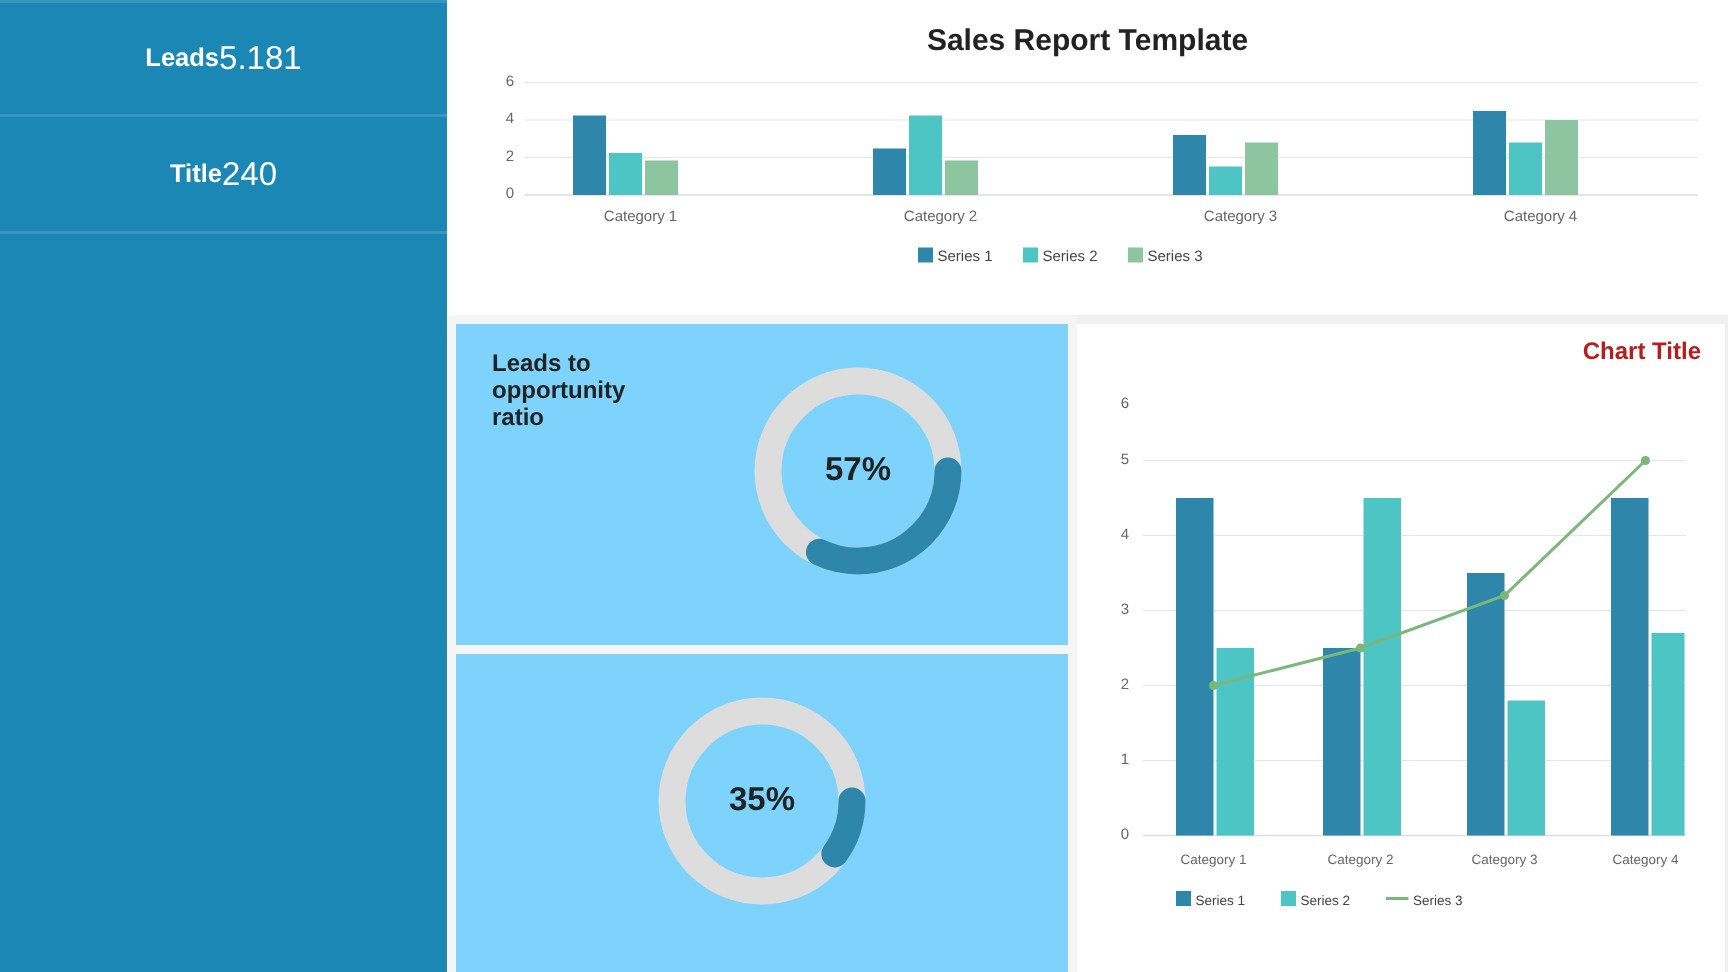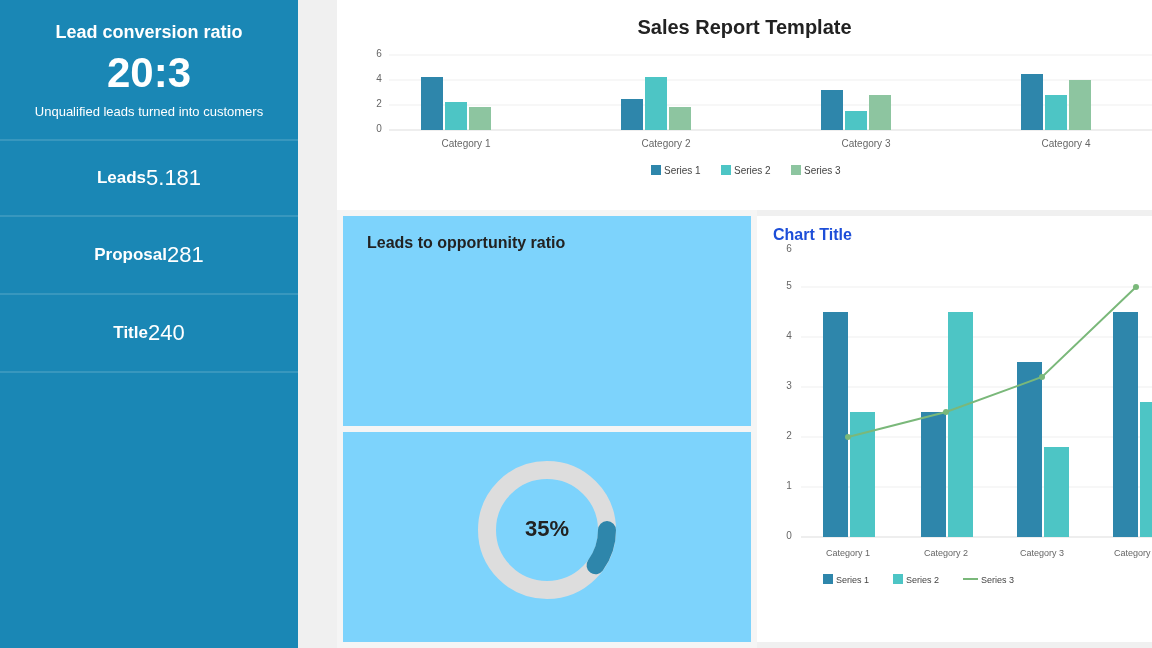--- a/index.html
+++ b/index.html
@@ -69,21 +69,20 @@
       color: white;
     }
 
     
     .main-content {
       flex: 1;
       display: flex;
       flex-direction: column;
       height: 648px;
       overflow: hidden;
-      padding-left: 39px;
     }
 
     
     .top-section {
       background: white;
       padding: 16px 24px 10px;
       height: 210px;
     }
     .top-section .chart-title {
       text-align: center;
@@ -132,50 +131,41 @@
       width: 100%;
     }
 
     .bottom-right {
       flex: 1;
       background: white;
       margin: 6px 6px 6px 0;
       padding: 10px 16px;
     }
     .bottom-right .chart-title {
-      text-align: left;
+      text-align: right;
       font-size: 16px;
       font-weight: 600;
-      color: #1d4ed8;
-      margin-bottom: 0;
+      color: #b91c1c;
+      margin-bottom: 20px;
     }
 
     
     svg text {
       font-family: 'Segoe UI', Arial, sans-serif;
     }
   </style>
 </head>
 <body>
 
 <div class="sidebar">
-  <div class="sidebar-header">
-    <div class="title">Lead conversion ratio</div>
-    <div class="ratio">20:3</div>
-    <div class="subtitle">Unqualified leads turned into customers</div>
-  </div>
   <div class="sidebar-items">
 
   <div class="sidebar-item">
       <span class="item-label">Leads</span>
       <span class="item-value">5.181</span>
-    </div>
-      <div class="sidebar-item">
-      <span class="item-label">Proposal</span>
-      <span class="item-value">281</span>
     </div>
       <div class="sidebar-item">
       <span class="item-label">Title</span>
       <span class="item-value">240</span>
     </div>
     </div>
 </div>
 
 <div class="main-content">
 
@@ -221,20 +211,29 @@
       <text x="443" y="127" font-size="10" fill="#444">Series 3</text>
     </svg>
   </div>
 
   <div class="bottom-section">
 
     <div class="bottom-left">
 
       <div class="ratio-card">
         <div class="card-title">Leads to opportunity ratio</div>
+        <div class="donut-container">
+          <svg width="160" height="160" viewBox="0 0 160 160">
+
+            <circle cx="80" cy="80" r="60" fill="none" stroke="#ddd" stroke-width="18"></circle>
+
+            <circle cx="80" cy="80" r="60" fill="none" stroke="#2e86ab" stroke-width="18" stroke-dasharray="214.9 376.99" stroke-dashoffset="94.25" stroke-linecap="round"></circle>
+            <text x="80" y="86" text-anchor="middle" font-size="22" font-weight="700" fill="#222">57%</text>
+          </svg>
+        </div>
       </div>
 
       <div class="ratio-card">
         <div class="donut-container">
           <svg width="160" height="160" viewBox="0 0 160 160">
 
             <circle cx="80" cy="80" r="60" fill="none" stroke="#ddd" stroke-width="18"></circle>
 
             <circle cx="80" cy="80" r="60" fill="none" stroke="#2e86ab" stroke-width="18" stroke-dasharray="131.9 376.99" stroke-dashoffset="94.25" stroke-linecap="round"></circle>
             <text x="80" y="86" text-anchor="middle" font-size="22" font-weight="700" fill="#222">35%</text>

